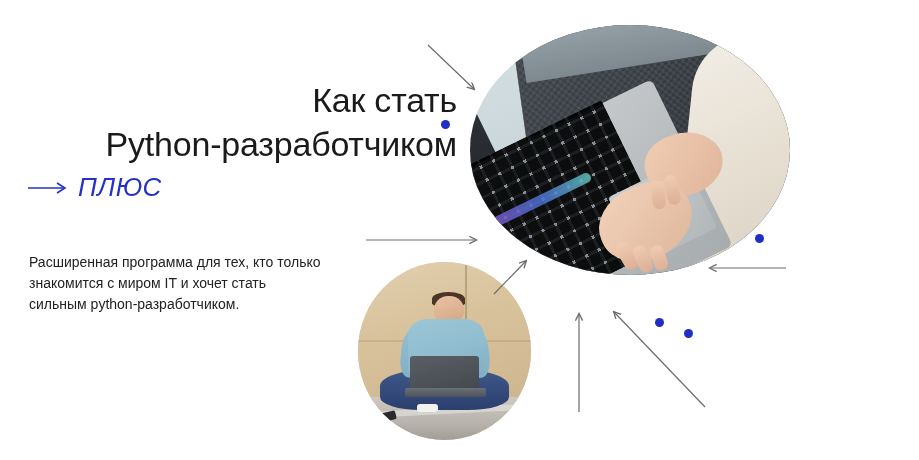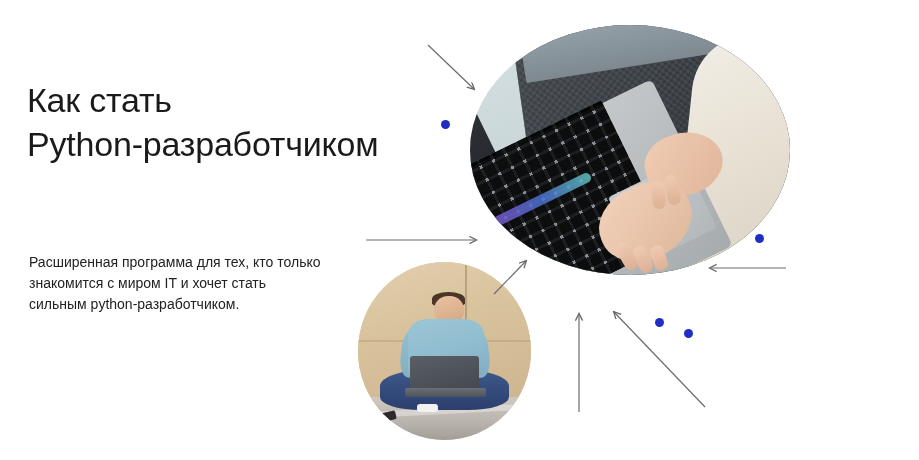--- a/index.html
+++ b/index.html
@@ -23,20 +23,21 @@
     position: absolute;
     left: 27px;
     top: 78px;
     width: 430px;
     font-size: 34px;
     line-height: 44px;
     color: #1a1a1a;
     font-weight: 400;
     letter-spacing: -0.2px;
     white-space: pre-line;
+    text-align: right;
   }
   .plus-row {
     position: absolute;
     left: 28px;
     top: 172px;
     display: flex;
     align-items: center;
     gap: 10px;
   }
   .plus-arrow {
@@ -254,20 +255,27 @@
   svg.arrow { overflow: visible; display: block; }
 </style>
 </head>
 <body>
 
 <div id="slide">
 
   <div class="headline">Как стать
 Python-разработчиком</div>
 
+  <div class="plus-row">
+    <svg class="plus-arrow" viewBox="0 0 40 14">
+      <line x1="0" y1="7" x2="36" y2="7" stroke="#2433c4" stroke-width="1.6"></line>
+      <polyline points="29,2 37,7 29,12" fill="none" stroke="#2433c4" stroke-width="1.6"></polyline>
+    </svg>
+    <span class="plus-label">ПЛЮС</span>
+  </div>
 
   <div class="body-copy">Расширенная программа для тех, кто только
 знакомится с миром IT и хочет стать
 сильным python-разработчиком.</div>
 
   <div class="photo photo-ellipse">
     <div class="ph-layer desk-left"></div>
     <div class="ph-layer desk-dark"></div>
     <div class="ph-layer desk-dark-tex"></div>
     <div class="ph-layer desk-top-strip"></div>

